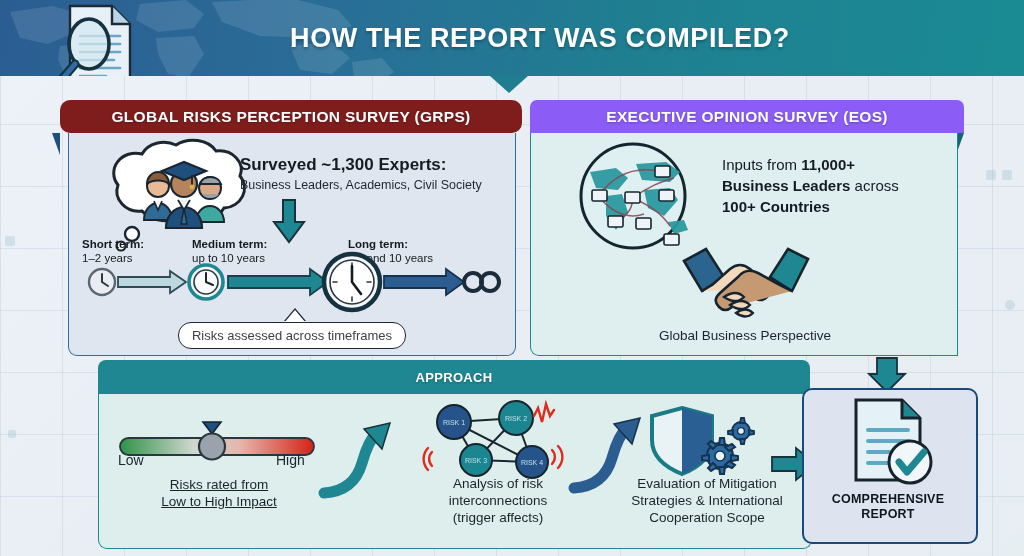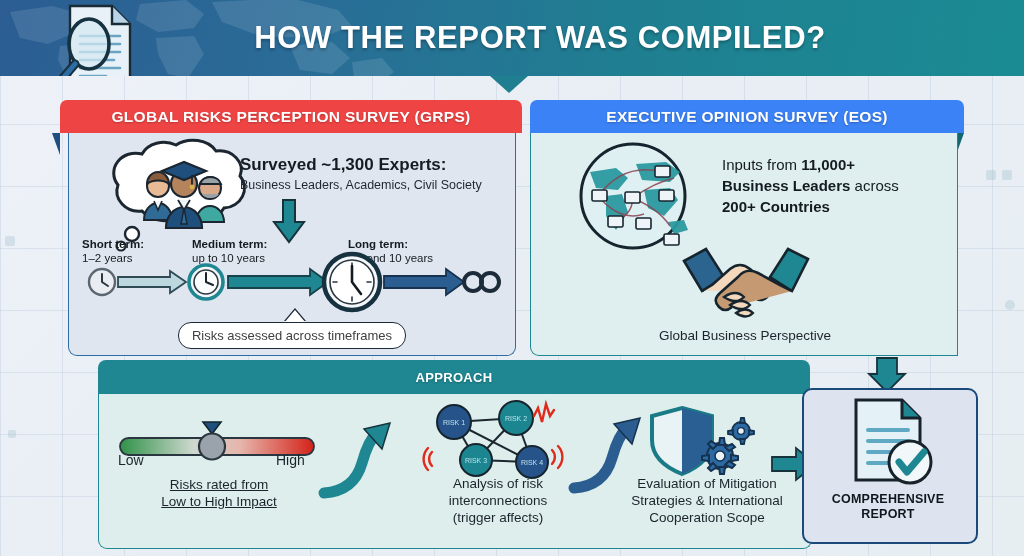--- a/index.html
+++ b/index.html
@@ -26,21 +26,21 @@
     position:absolute;left:0;top:0;width:1024px;height:76px;
     background:linear-gradient(100deg,#2b5d92 0%,#2a6b97 28%,#1f7f91 62%,#1a8b93 100%);
     overflow:hidden;
   }
   .banner-map{
     position:absolute;left:-10px;top:-8px;width:420px;height:96px;opacity:.20;
   }
   .banner-title{
     position:absolute;left:0;top:0;width:1024px;height:76px;
     display:flex;align-items:center;justify-content:center;
-    color:#ffffff;font-size:31px;font-weight:bold;letter-spacing:.6px;
+    color:#ffffff;font-size:27px;font-weight:bold;letter-spacing:.6px;
     text-shadow:0 2px 3px rgba(0,0,0,.28);
     padding-left:56px;box-sizing:border-box;
   }
   .banner-notch{
     position:absolute;left:490px;top:76px;width:0;height:0;
     border-left:19px solid transparent;border-right:19px solid transparent;
     border-top:17px solid #1f7f91;
   }
   .doc-logo{position:absolute;left:48px;top:2px;width:100px;height:86px;}
 
@@ -49,33 +49,33 @@
   .panel-head{
     position:absolute;left:0;top:0;width:100%;height:33px;
     display:flex;align-items:center;justify-content:center;
     color:#fff;font-size:15.5px;font-weight:bold;letter-spacing:.3px;
     border-radius:7px 7px 0 0;
     text-shadow:0 1px 2px rgba(0,0,0,.25);
   }
   .fold{position:absolute;width:0;height:0;}
 
   .grps{left:60px;top:100px;width:462px;height:260px;}
-  .grps .panel-head{background:#ef4444;}
+  .grps .panel-head{background:#7f1d1d;border-radius:10px;}
   .grps-body{
     position:absolute;left:8px;top:33px;width:446px;height:222px;
     background:#dfe6ef;border:1.6px solid #2e6ca4;border-top:none;
     border-radius:0 0 9px 9px;
   }
   .grps-fold{
     left:-8px;top:33px;
     border-top:22px solid #1d4f80;border-left:8px solid transparent;
   }
 
   .eos{left:530px;top:100px;width:434px;height:260px;}
-  .eos .panel-head{background:#3b82f6;text-align:right;}
+  .eos .panel-head{background:#8b5cf6;text-align:right;}
   .eos-body{
     position:absolute;left:0;top:33px;width:426px;height:222px;
     background:#dfeeee;border:1.6px solid #1f8792;border-top:none;
     border-radius:0 0 0 9px;
   }
   .eos-fold{
     left:426px;top:33px;
     border-top:22px solid #126770;border-right:8px solid transparent;
   }
 
@@ -290,21 +290,21 @@
       <rect x="101" y="52" width="15" height="11" rx="1.6"></rect>
       <rect x="50" y="78" width="15" height="11" rx="1.6"></rect>
       <rect x="78" y="80" width="15" height="11" rx="1.6"></rect>
       <rect x="106" y="96" width="15" height="11" rx="1.6"></rect>
     </g>
   </svg>
 
   <div class="eos-text">
     <span>Inputs from </span><b>11,000+</b><br>
     <b>Business Leaders</b><span> across</span><br>
-    <b>200+ Countries</b>
+    <b>100+ Countries</b>
   </div>
 
   <svg style="position:absolute;left:676px;top:243px;width:140px;height:82px;" viewBox="0 0 140 82">
     <path d="M8 18 L30 6 L48 34 L26 48 Z" fill="#2c6490" stroke="#16242e" stroke-width="2.6"></path>
     <path d="M132 16 L112 6 L94 34 L116 48 Z" fill="#1f8792" stroke="#16242e" stroke-width="2.6"></path>
     <path d="M26 48 L36 42 L54 26 q10 -8 20 0 l16 14 q8 7 1 14 q-6 6 -13 0 l-8 -7" fill="#f3d8bd" stroke="#16242e" stroke-width="2.6" stroke-linejoin="round"></path>
     <path d="M116 48 L104 42 L82 30 q-12 -6 -20 4 L44 50 q-8 7 -1 14 q6 6 13 0" fill="#c59a72" stroke="#16242e" stroke-width="2.6" stroke-linejoin="round"></path>
     <g fill="#f3d8bd" stroke="#16242e" stroke-width="2.2">
       <path d="M48 54 q12 -8 20 0 q-8 8 -20 0z"></path>
       <path d="M54 62 q12 -8 20 0 q-8 8 -20 0z"></path>

